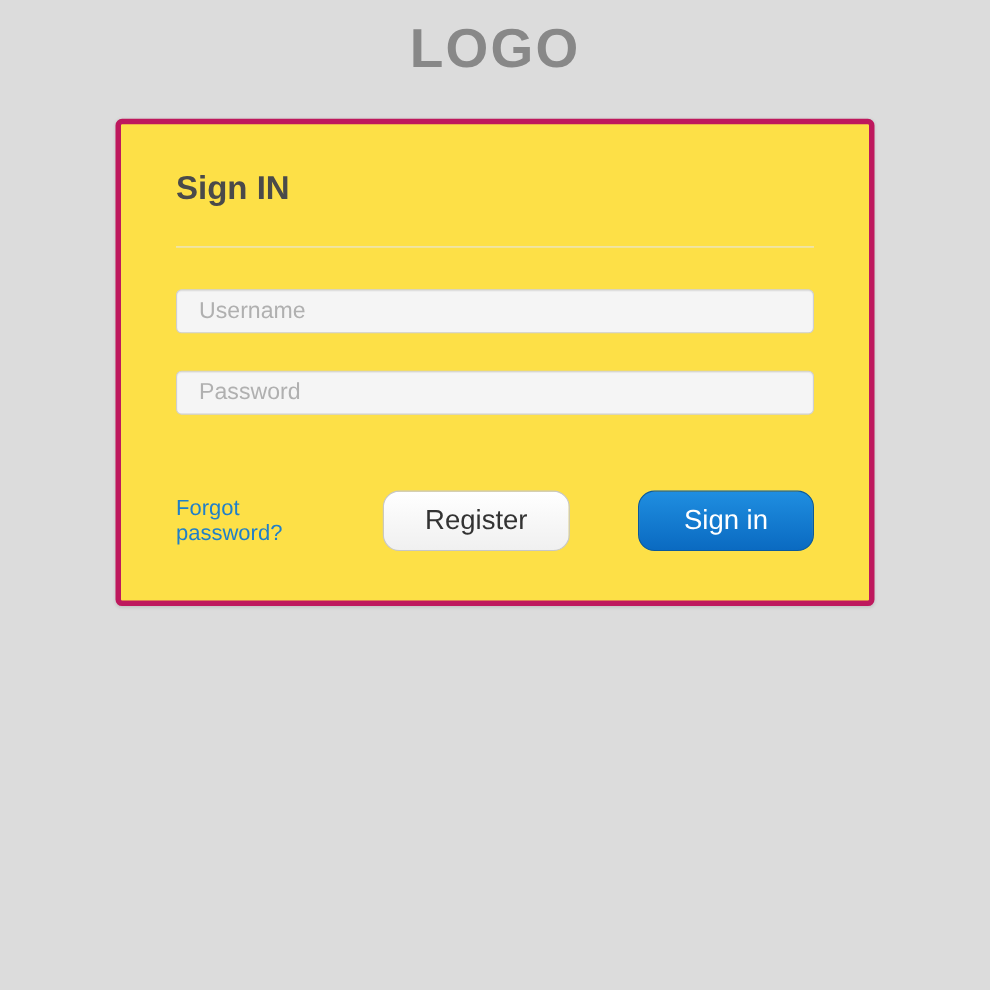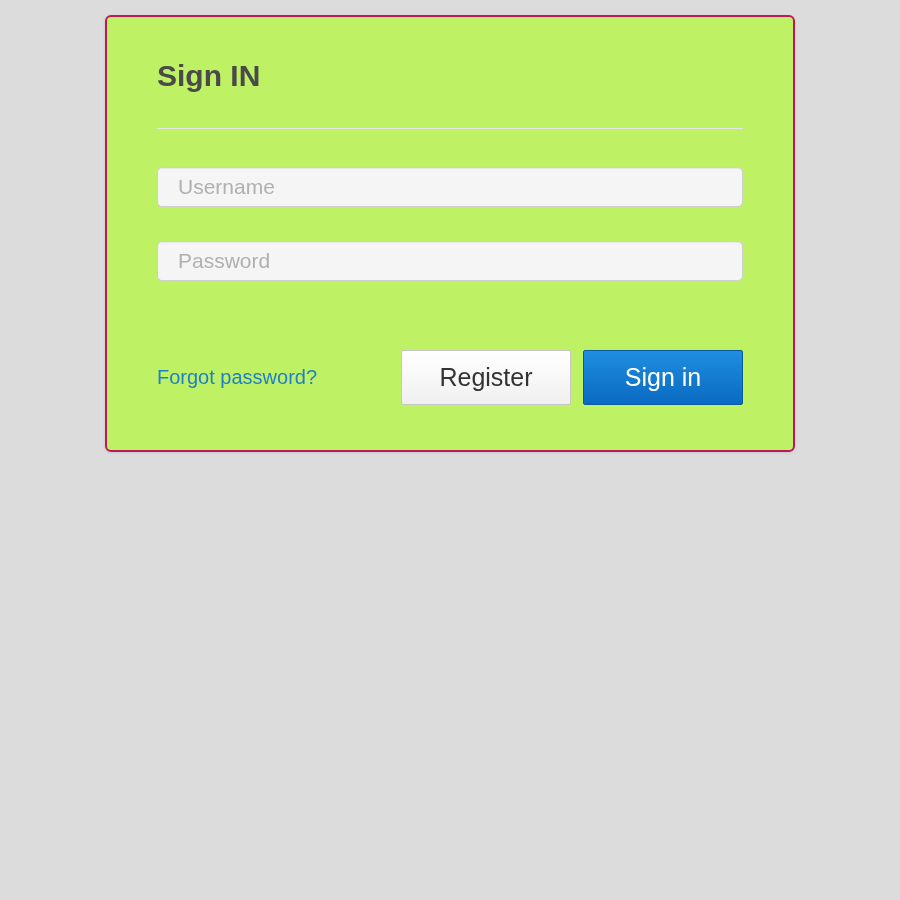--- a/index.html
+++ b/index.html
@@ -22,22 +22,22 @@
     }
     .logo {
       font-size: 50px;
       font-weight: 700;
       color: #888888;
       letter-spacing: 2px;
       margin-bottom: 35px;
     }
     .card {
       width: 690px;
-      background: #bef264;
-      border: 2px solid #be185d;
+      background: #fde047;
+      border: 5px solid #be185d;
       border-radius: 6px;
       box-shadow: 0 1px 3px rgba(0,0,0,0.1);
       padding: 42px 50px 45px 50px;
     }
     .card-title {
       font-size: 30px;
       font-weight: 700;
       color: #4a4a4a;
       margin-bottom: 35px;
     }
@@ -60,57 +60,59 @@
       outline: none;
     }
     .field::placeholder {
       color: #b0b0b0;
     }
     .actions {
       display: flex;
       align-items: center;
       justify-content: flex-end;
       margin-top: 35px;
-      gap: 12px;
+      gap: 30px;
     }
     .forgot {
       color: #1f7fc9;
       font-size: 20px;
       text-decoration: none;
       margin-right: auto;
       cursor: pointer;
     }
     .btn {
       height: 55px;
       padding: 0 16px;
       font-size: 25px;
-      border-radius: 2px;
+      border-radius: 15px;
       cursor: pointer;
       font-family: inherit;
       display: inline-flex;
       align-items: center;
       justify-content: center;
+      margin-left: 32px;
     }
     .btn-default {
       background: linear-gradient(to bottom, #ffffff, #f0f0f0);
       border: 1px solid #c7c7c7;
       color: #333333;
       min-width: 170px;
     }
     .btn-primary {
       background: linear-gradient(to bottom, #1f8ee0, #0a6ac1);
       border: 1px solid #095a9e;
       color: #ffffff;
       min-width: 160px;
     }
   </style>
 </head>
 <body>
 
 <div class="page">
+  <div class="logo">LOGO</div>
 
   <div class="card">
     <div class="card-title">Sign IN</div>
     <div class="divider"></div>
 
     <input type="text" class="field" placeholder="Username" style="">
 
     <input type="password" class="field" placeholder="Password" style="">
 
     <div class="actions">

